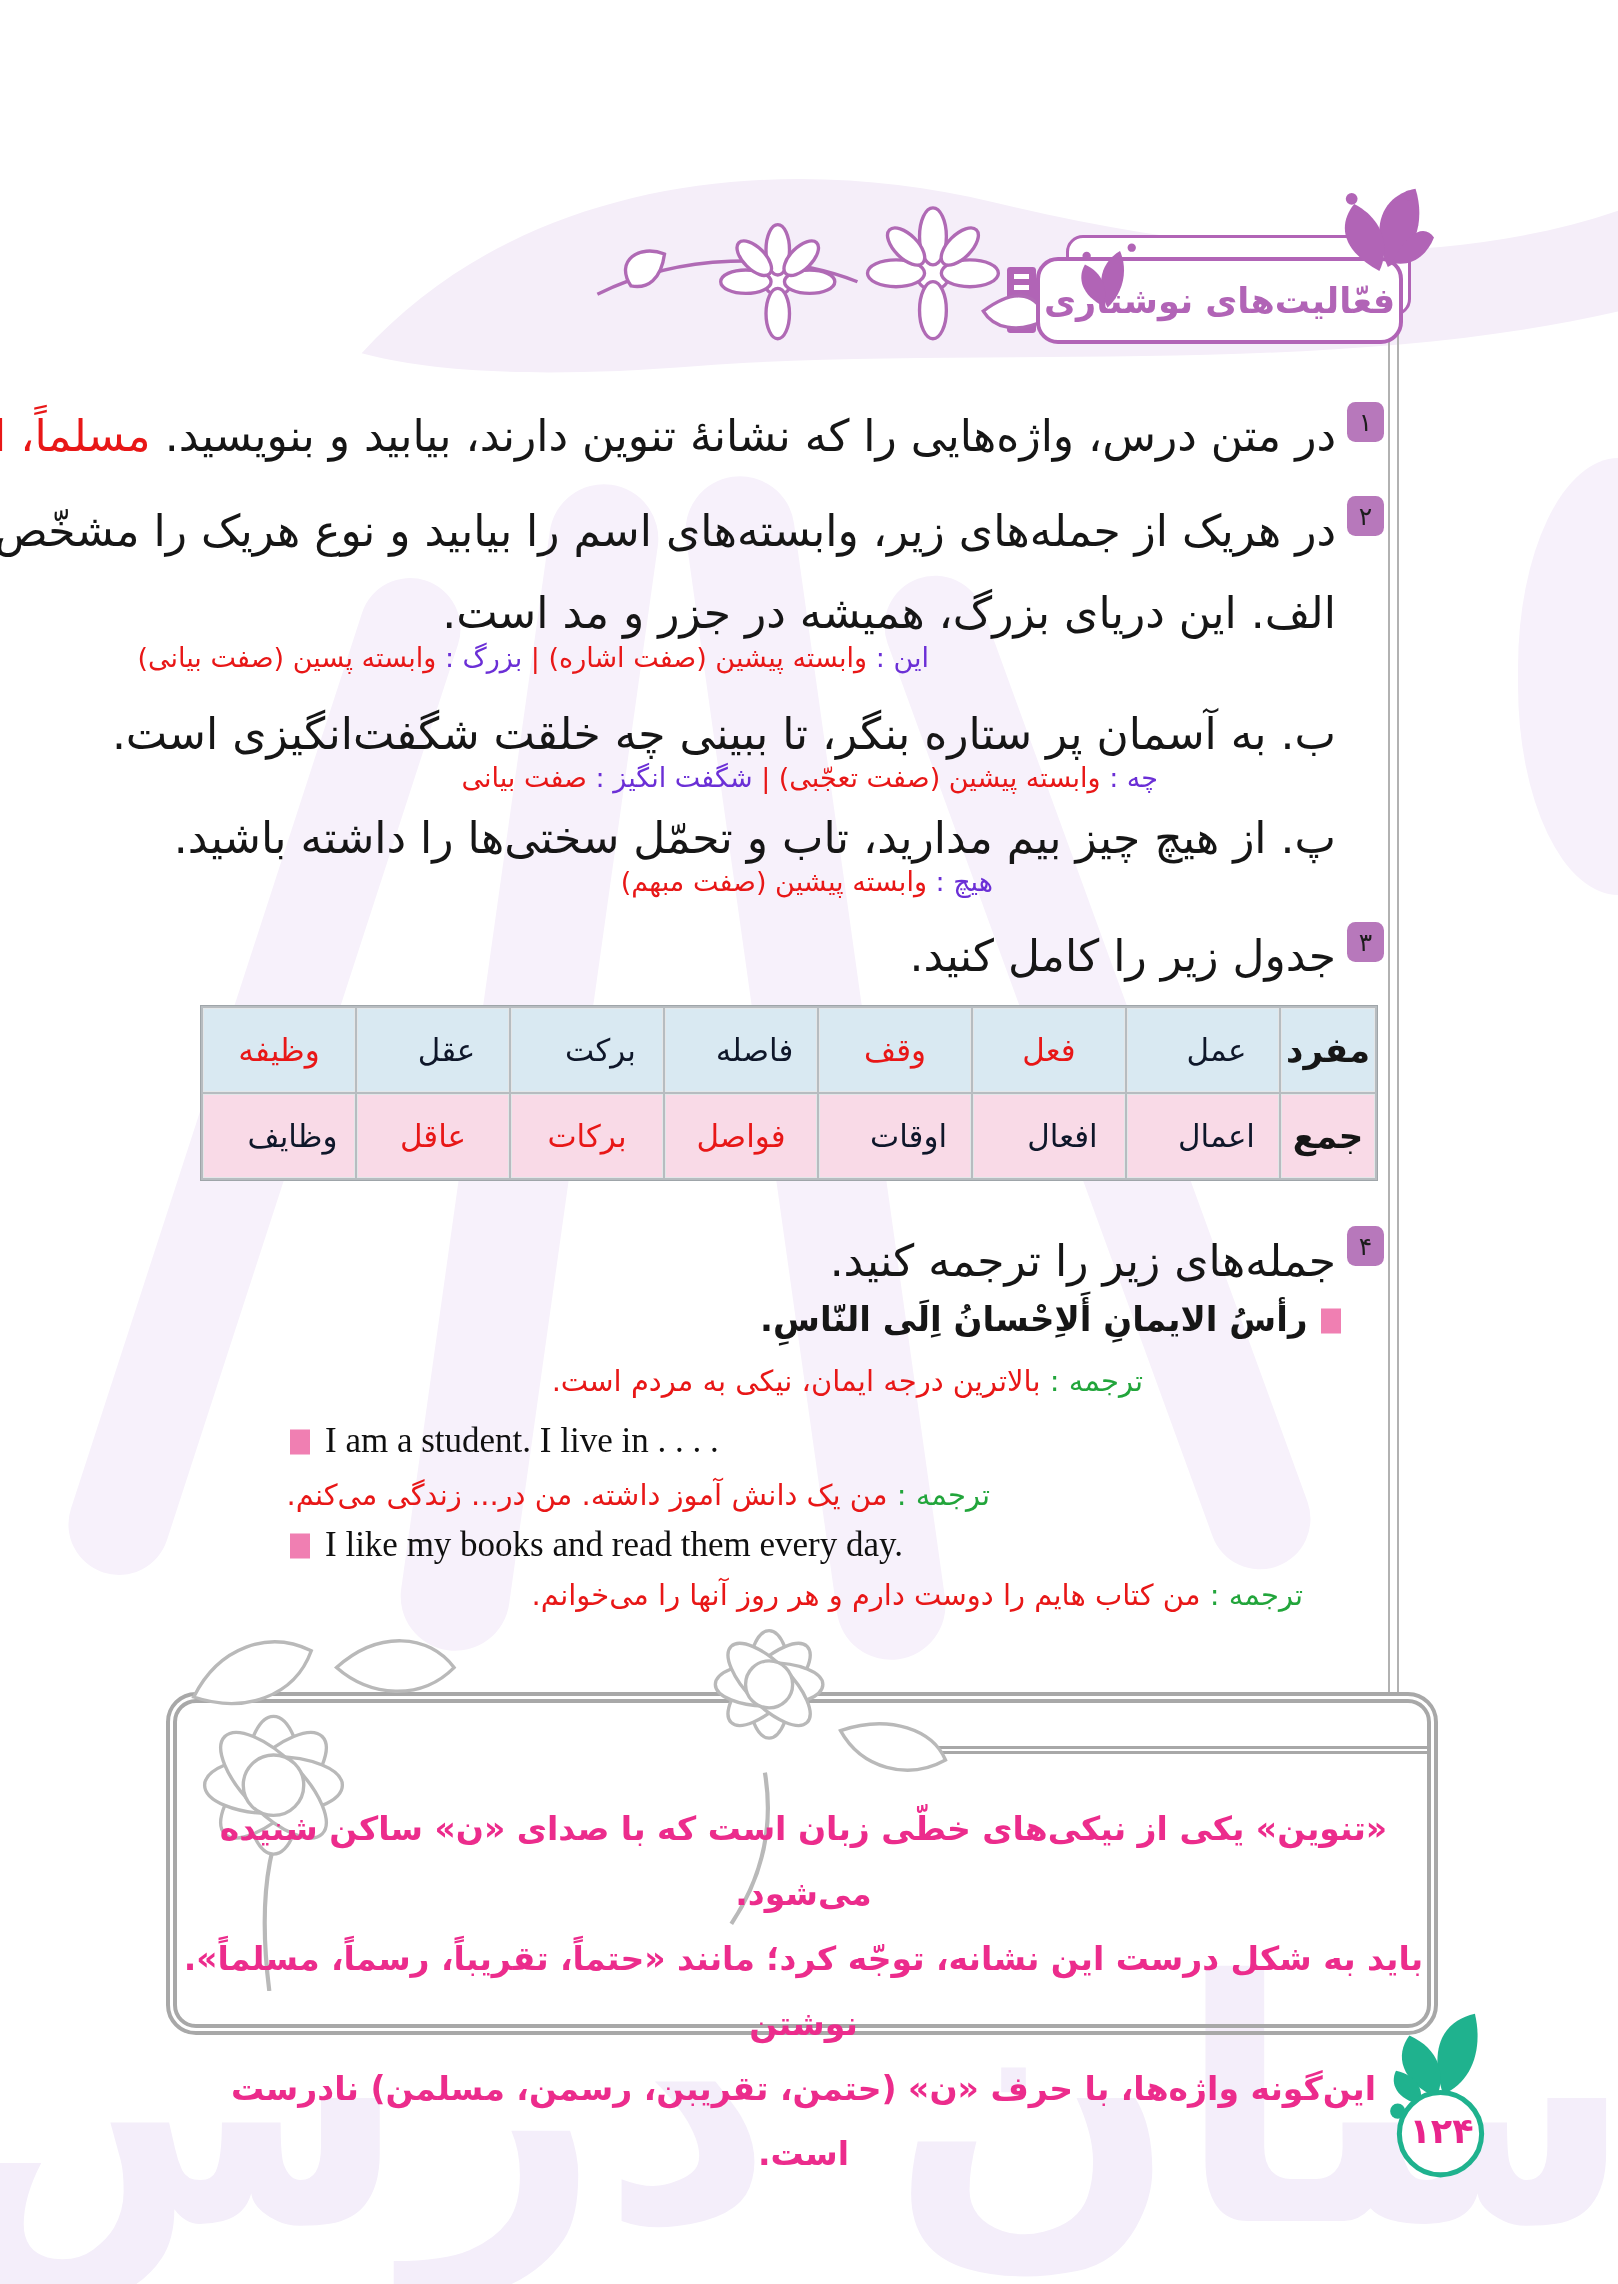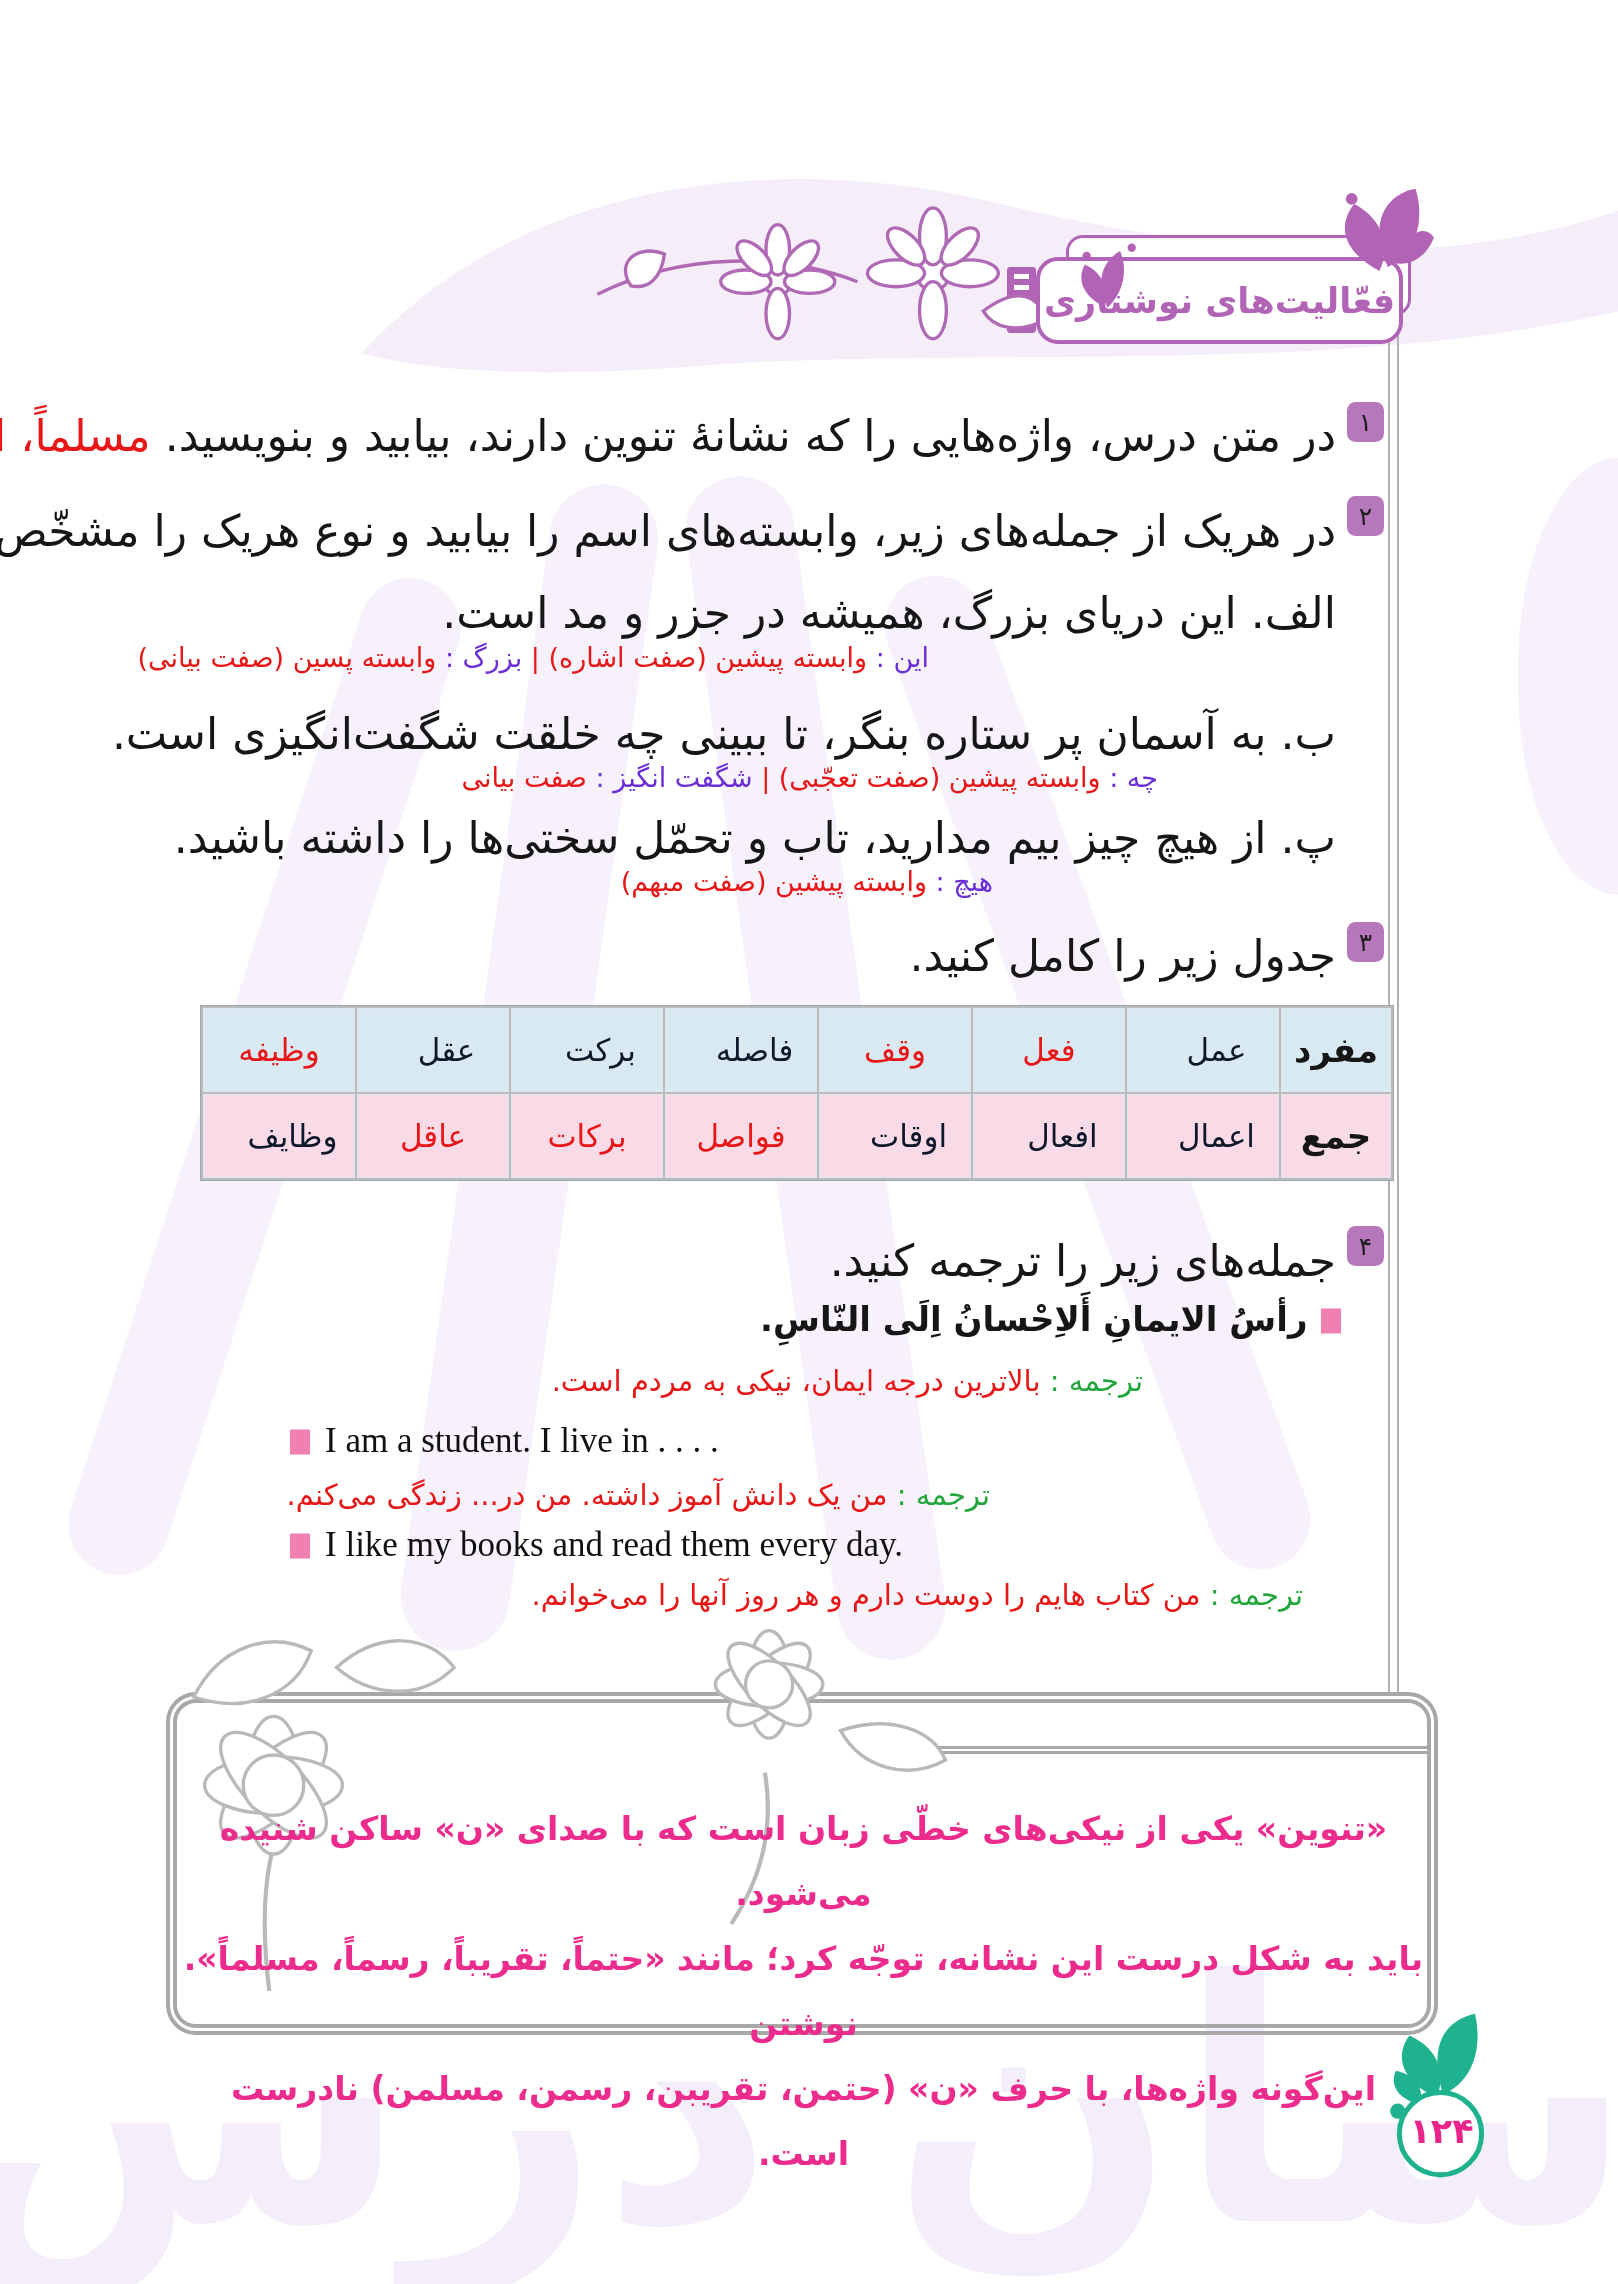--- a/index.html
+++ b/index.html
@@ -54,21 +54,21 @@
   .en2{top:1525px;left:290px;} .t2{top:1578px;right:316px;}
   .sq{display:inline-block;width:20px;height:25px;background:#f07fb2;transform:translateY(2.5px);}
   .line .sq{margin-left:13.5px;}
   .en .sq{margin-right:15px;margin-left:0;}
 
   
   .word-table{position:absolute;top:1005px;left:200px;z-index:3;border-spacing:2.5px;
               background:#b7bcc0;border:1.7px solid #9fa5a9;direction:rtl;border-collapse:separate;}
   .word-table th,.word-table td{height:84px;text-align:center;vertical-align:middle;
               border:0.8px solid #e3e6e8;box-sizing:border-box;margin-left:14px;}
-  .word-table th{width:110px;font-size:34px;font-weight:bold;color:#161616;}
+  .word-table th{width:94px;font-size:34px;font-weight:bold;color:#161616;}
   .word-table td{width:152px;font-size:31px;font-weight:normal;}
   .row-blue th,.row-blue td{background:#d9e9f2;}
   .row-pink th,.row-pink td{background:#f9dae7;}
 
   
   .note-frame{position:absolute;left:166px;top:1692px;width:1272px;height:343px;z-index:1;
               border:11px double #a8a8a8;border-radius:30px;box-sizing:border-box;}
   .note-rule{position:absolute;left:923px;top:1746px;width:505px;border-top:8.4px double #a8a8a8;z-index:1;}
   .note-text{position:absolute;left:181px;top:1796px;width:1245px;text-align:center;z-index:3;
              font-weight:bold;font-size:33px;color:#ec2c8c;line-height:65px;direction:rtl;}

